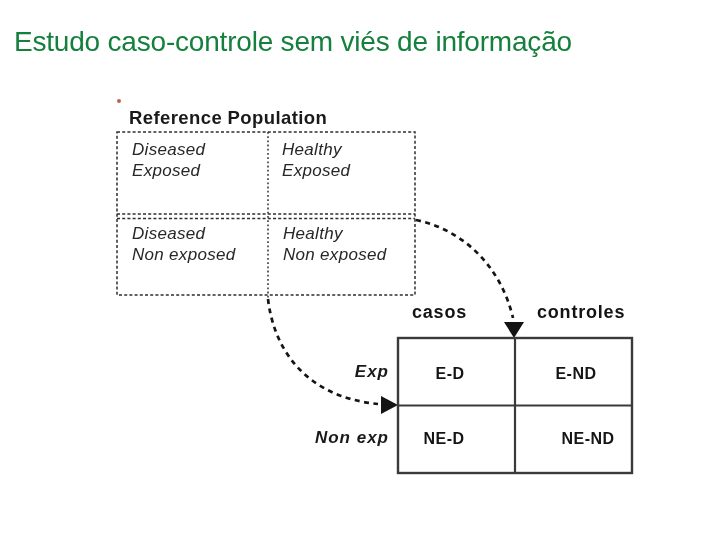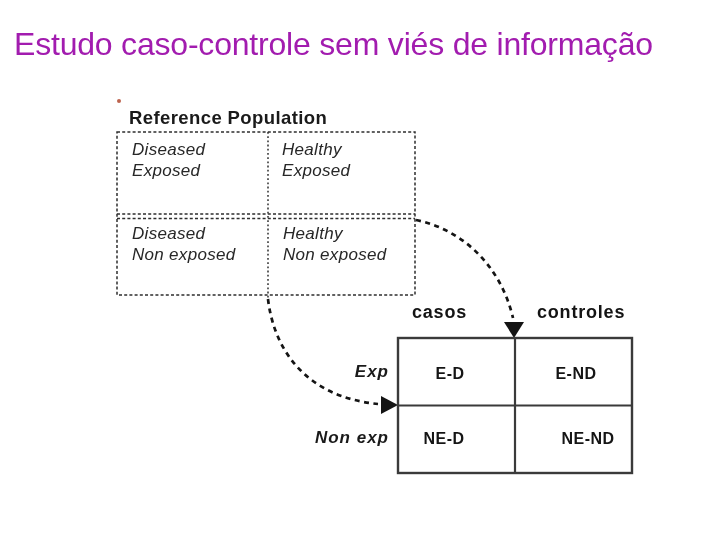--- a/index.html
+++ b/index.html
@@ -8,24 +8,24 @@
     width: 720px;
     height: 540px;
     background: #ffffff;
     overflow: hidden;
     font-family: "Liberation Sans", sans-serif;
   }
   .slide-title {
     position: absolute;
     left: 14px;
     top: 26px;
-    font-size: 32px;
+    font-size: 28px;
     font-weight: 400;
     letter-spacing: -0.2px;
-    color: #a21caf;
+    color: #15803d;
     white-space: nowrap;
     font-family: "Liberation Sans", sans-serif;
   }
   svg.diagram { position: absolute; left: 0; top: 0; }
 
   
   text { font-family: "Liberation Sans", sans-serif; }
   .pop-label   { font-size: 18.5px; font-weight: 700; fill: #1a1a1a; letter-spacing: 0.4px; }
   .cell-label  { font-size: 17px; font-style: italic; fill: #272727; letter-spacing: 0.3px; }
   .tbl-head    { font-size: 18px; font-weight: 700; fill: #141414; letter-spacing: 0.8px; }

